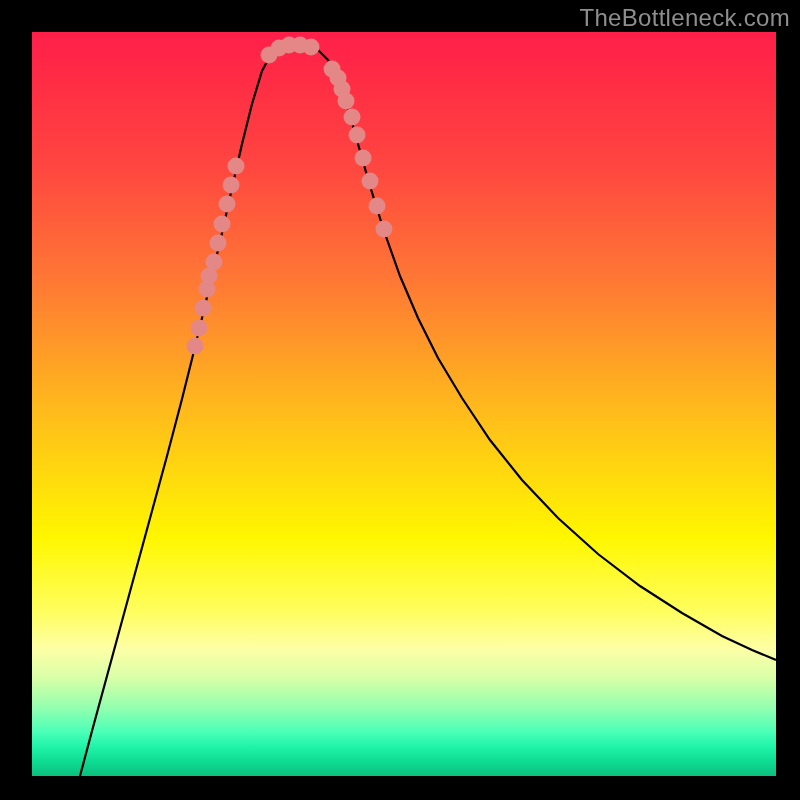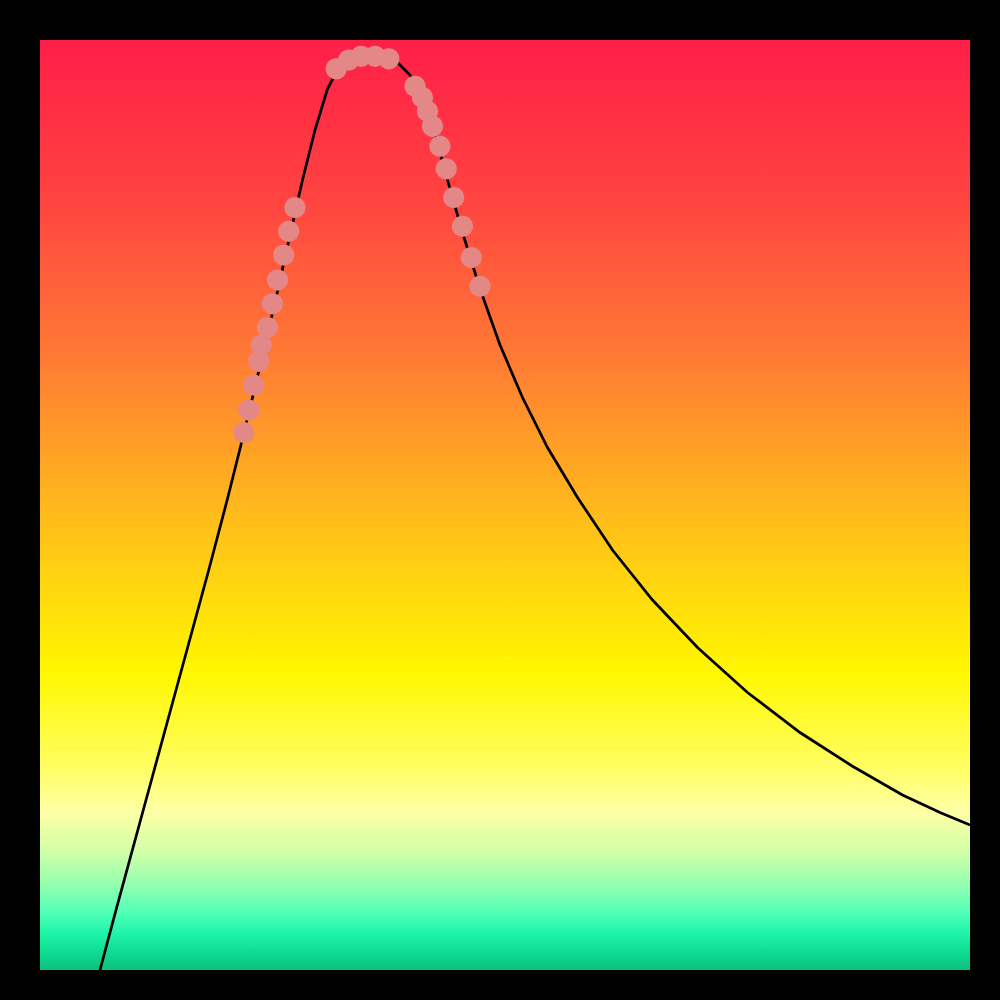--- a/index.html
+++ b/index.html
@@ -60,20 +60,21 @@
   }
   svg {
     position: absolute;
     inset: 0;
   }
 </style>
 </head>
 <body>
 
 <div class="frame">
+  <div class="watermark">TheBottleneck.com</div>
 
   <div class="plot">
     <div class="gradient"></div>
 
     <svg id="chart-svg" viewBox="0 0 744 744" width="744" height="744">
       <path id="curve-left" fill="none" stroke-width="2.2" d="M48 744 L60 699 L75 644 L90 589 L105 534 L120 479 L135 424 L150 367 L160 327 L170 286 L180 244 L190 201 L200 156 L210 112 L220 72 L230 39 L238 24 L246 16 L256 13 L266 13" stroke="#000000"></path>
       <path id="curve-right" fill="none" stroke-width="2.2" d="M266 13 L276 14 L286 18 L296 28 L306 46 L316 76 L326 112 L338 154 L352 199 L368 244 L386 286 L406 326 L430 366 L458 408 L490 448 L526 486 L566 522 L608 554 L650 581 L690 604 L720 618 L744 628" stroke="#000000"></path>
       <g id="markers">
           <circle cx="163" cy="314" r="8.5" fill="#e38787" stroke="#9a4a4a" stroke-width="0"></circle>
           <circle cx="167" cy="296" r="8.5" fill="#e38787" stroke="#9a4a4a" stroke-width="0"></circle>

